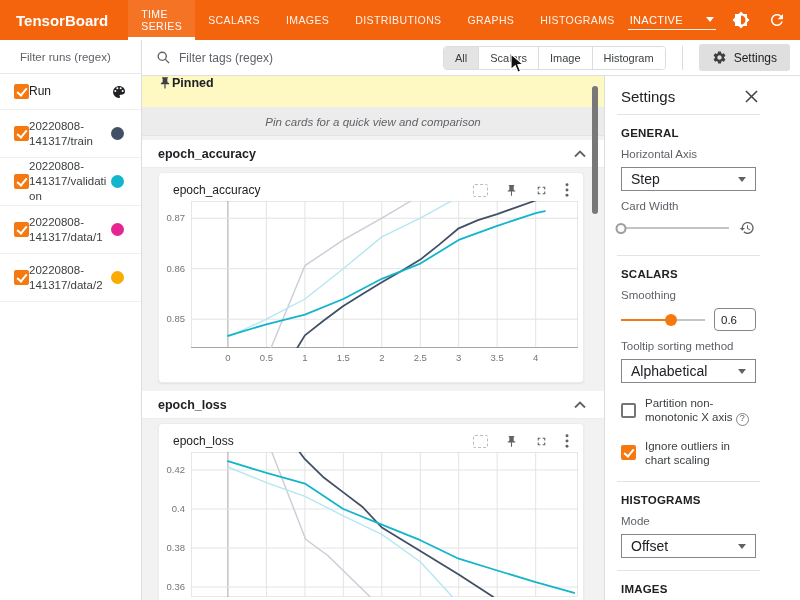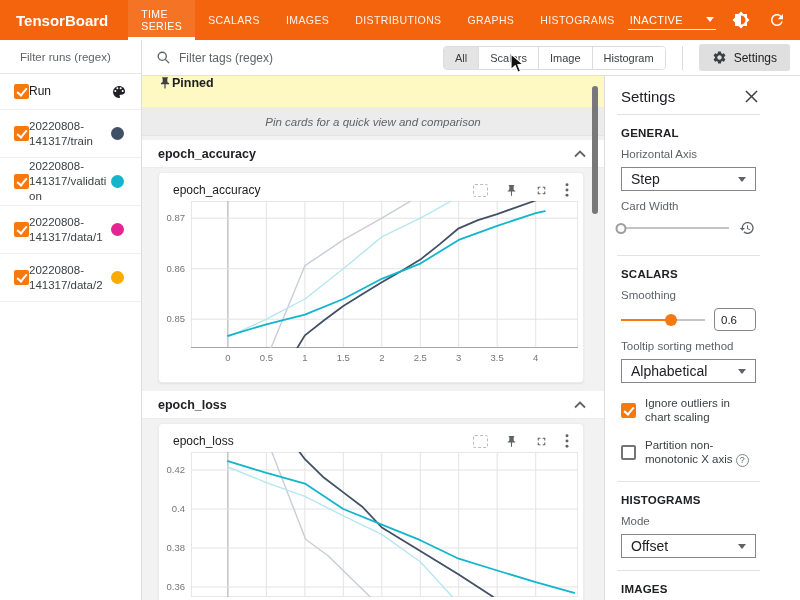--- a/index.html
+++ b/index.html
@@ -377,26 +377,26 @@
                 <span class="handle"></span>
             </div>
             <input class="val-input" value="0.6" style="">
           </div>
           <div class="lbl">Tooltip sorting method</div>
           <div class="selectbox">
             <span>Alphabetical</span>
             <span class="caret-d"></span>
           </div>
           <div class="cbrow">
+            <span class="cb"></span>
+            <span class="cbl"><span>Partition non-monotonic X axis</span> <span class="qmark">?</span></span>
+          </div>
+          <div class="cbrow">
             <span class="cb on"></span>
             <span class="cbl">Ignore outliers in chart scaling</span>
-          </div>
-          <div class="cbrow">
-            <span class="cb"></span>
-            <span class="cbl"><span>Partition non-monotonic X axis</span> <span class="qmark">?</span></span>
           </div>
         </div>
         <hr class="pdiv">
 
         <div class="group">
           <h4>HISTOGRAMS</h4>
           <div class="lbl">Mode</div>
           <div class="selectbox">
             <span>Offset</span>
             <span class="caret-d"></span>

